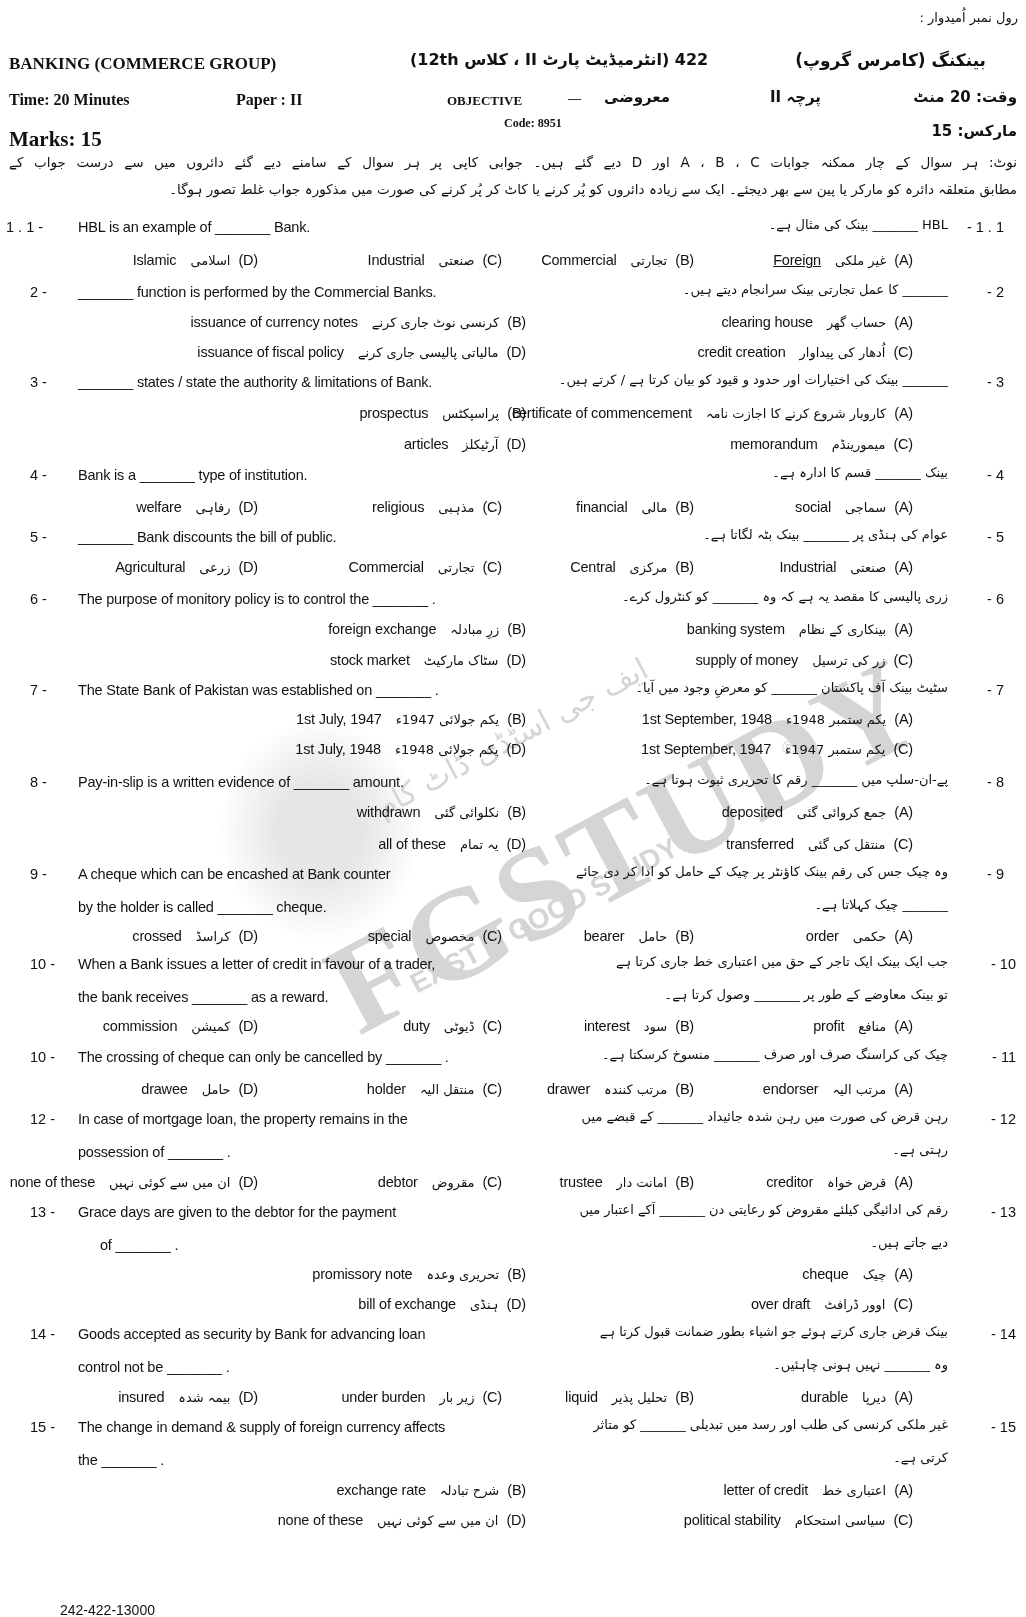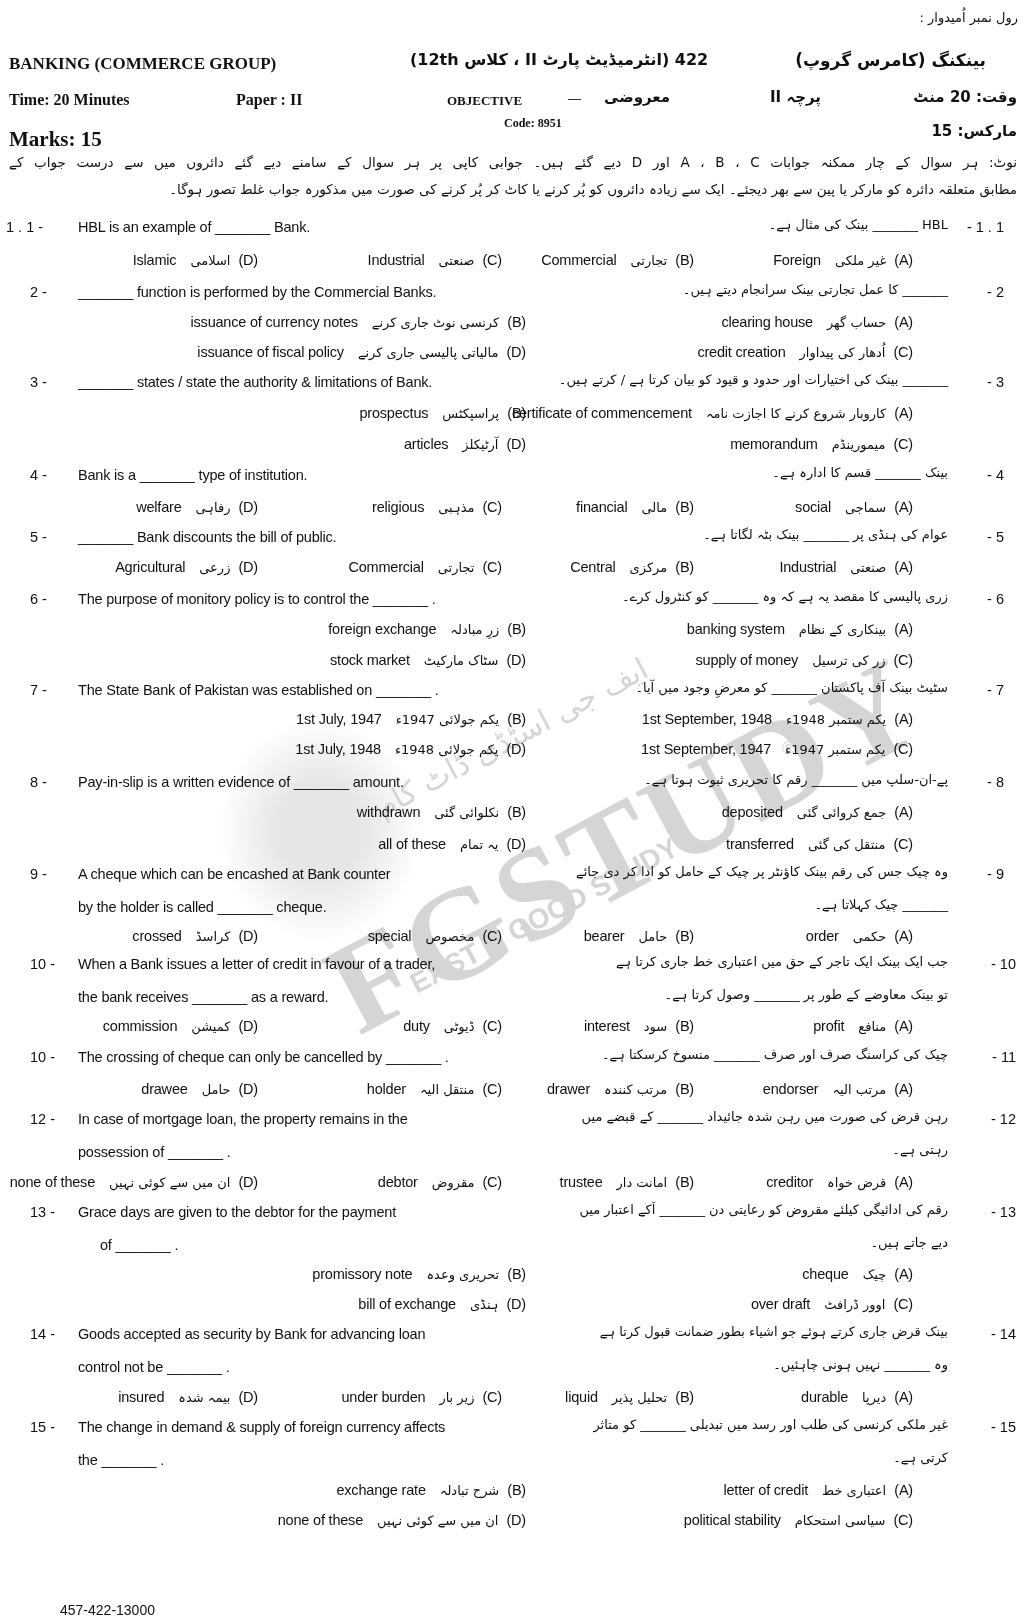--- a/index.html
+++ b/index.html
@@ -51,21 +51,21 @@
 
 <div id="qwrap">
     <div>
       <div class="abs sans num" style="left:6px;top:219px;">1 . 1 -</div>
       <div class="abs sans num" style="right:22px;top:219px;">- 1 . 1</div>
       <div class="abs sans q" style="left:78px;top:219px;">HBL is an example of _______ Bank.</div>
       <div class="abs urdu ur" style="right:78px;top:217px;">HBL _______ بینک کی مثال ہے۔</div>
       <div class="abs" style="right:113px;top:252px;direction:rtl;display:flex;gap:8px;align-items:baseline;">
         <span class="sans opt">(A)</span>
         <span class="urdu ur" style="margin-left:6px;">غیر ملکی</span>
-        <span class="sans opt" style="direction:ltr;">Foreign</span>
+        <span class="sans opt" style="direction:ltr;text-decoration:underline;">Foreign</span>
       </div>
       <div class="abs" style="right:332px;top:252px;direction:rtl;display:flex;gap:8px;align-items:baseline;">
         <span class="sans opt">(B)</span>
         <span class="urdu ur" style="margin-left:6px;">تجارتی</span>
         <span class="sans opt" style="direction:ltr;">Commercial</span>
       </div>
       <div class="abs" style="right:524px;top:252px;direction:rtl;display:flex;gap:8px;align-items:baseline;">
         <span class="sans opt">(C)</span>
         <span class="urdu ur" style="margin-left:6px;">صنعتی</span>
         <span class="sans opt" style="direction:ltr;">Industrial</span>
@@ -447,13 +447,13 @@
         <span class="sans opt" style="direction:ltr;">political stability</span>
       </div>
       <div class="abs" style="right:500px;top:1512px;direction:rtl;display:flex;gap:8px;align-items:baseline;">
         <span class="sans opt">(D)</span>
         <span class="urdu ur" style="margin-left:6px;">ان میں سے کوئی نہیں</span>
         <span class="sans opt" style="direction:ltr;">none of these</span>
       </div>
     </div>
   </div>
 
-<div class="abs sans" style="left:60px;top:1602px;font-size:14px;">457-422-13000</div>
+<div class="abs sans" style="left:60px;top:1602px;font-size:14px;">242-422-13000</div>
 
 </body></html>

